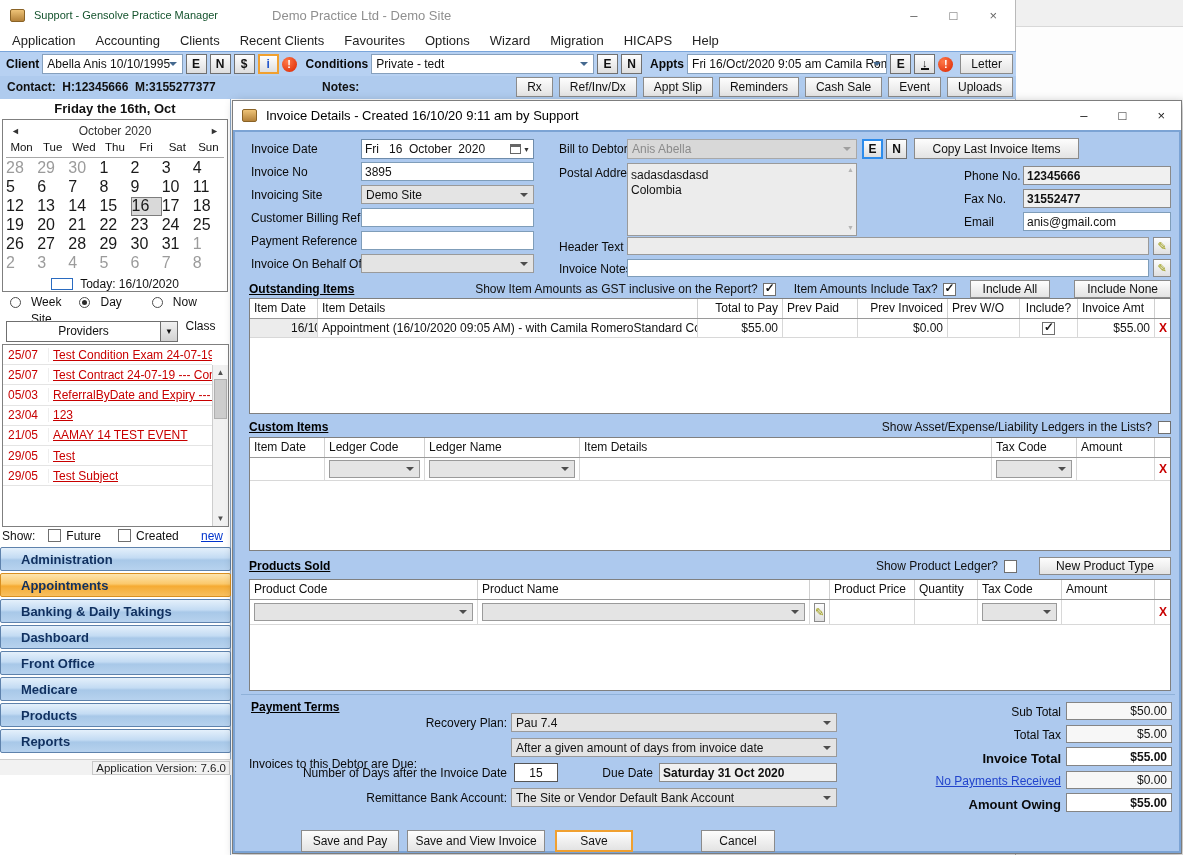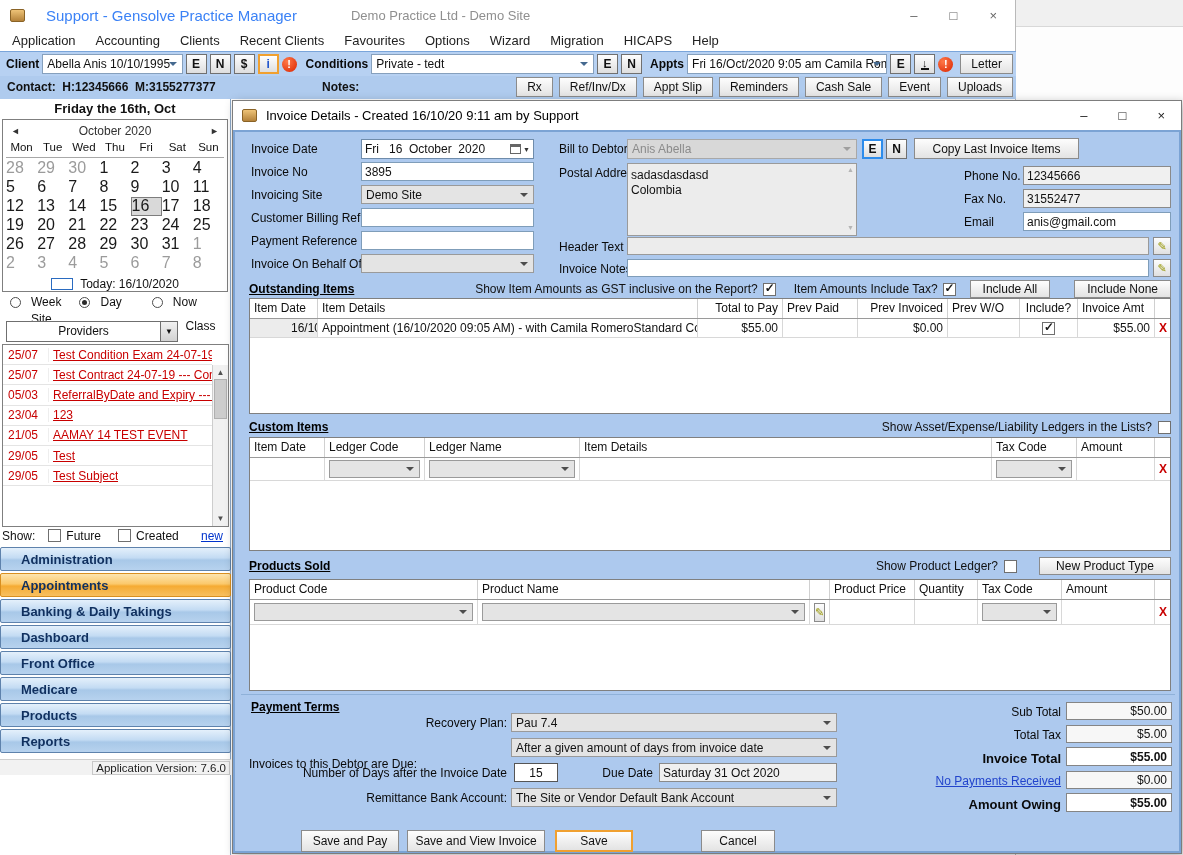--- a/index.html
+++ b/index.html
@@ -23,21 +23,21 @@
   .combo .arr { position:absolute; right:5px; top:50%; margin-top:-2px; width:0; height:0;
                 border-left:4px solid transparent; border-right:4px solid transparent;
                 border-top:4px solid #45698f; }
   .combo.gray { background:#e4e4e4; border-color:#9a9a9a; }
   .combo.gray .arr { border-top-color:#4d4d4d; }
   .combo.dis { background:#d8d8d8; color:#8b8b8b; border-color:#a8a8a8; }
   .combo.dis .arr { border-top-color:#9f9f9f; }
   .tbox { background:#fff; border:1px solid #7f9db9; padding:0 3px; display:flex;
           align-items:center; font-size:12px; white-space:nowrap; overflow:hidden; }
   .tbox.gray { background:#ececec; border-color:#9a9a9a; }
-  .tbox.lite { background:#f0f0f0; border-color:#8a8a8a; }
+  .tbox.lite { background:#f0f0f0; border-color:#8a8a8a;font-weight:bold; }
   .cb { width:13px; height:13px; background:#fff; border:1px solid #6f6f6f;
         display:inline-block; position:relative; flex:0 0 auto; }
   .cb.on::after { content:"✓"; position:absolute; left:1px; top:-3px; font-size:12px;
                   font-weight:bold; color:#1a1a1a; }
   .rad { width:11px; height:11px; border:1px solid #4c4c4c; border-radius:50%;
          background:#fff; display:inline-block; flex:0 0 auto; }
   .rad.on::after { content:""; display:block; width:5px; height:5px; margin:2px;
                    background:#2b2b2b; border-radius:50%; }
   .warn { width:15px; height:15px; border-radius:50%; flex:0 0 auto;
           background:radial-gradient(circle at 35% 30%, #ff7848, #da2400);
@@ -52,21 +52,21 @@
 
   
   .backdrop { left:1016px; top:0; width:167px; height:855px; background:#fdfdfd; }
   .backdrop-strip { left:0; top:0; width:167px; height:27px; background:#f0f0f0;
                     border-bottom:1px solid #d8d8d8; }
 
   
   .mw { left:0; top:0; width:1016px; height:855px; background:#fff;
         border-right:1px solid #b9b9b9; }
   .titlebar { height:30px; display:flex; align-items:center; background:#fff; padding-left:10px; }
-  .tb-title { color:#3b82f6; font-size:15px; margin-left:21px; white-space:nowrap; }
+  .tb-title { color:#14532d; font-size:11px; margin-left:9px; white-space:nowrap; }
   .tb-sub   { color:#8f8f8f; font-size:13px; margin-left:54px; white-space:nowrap; }
   .tb-ctrls { margin-left:auto; display:flex; gap:32px; padding-right:18px;
               color:#666; font-size:13px; }
   .tb-ctrls span { cursor:default; }
   .menubar { height:21px; display:flex; align-items:center; font-size:13px; color:#222; padding-left:2px; }
   .mitem { padding:0 10px; white-space:nowrap; }
 
   .client-bar { left:0; top:51px; width:1016px; height:25px; background:#b7d1f2;
                 border-top:1px solid #7aa5da; display:flex; align-items:center; gap:3px;
                 padding:0 3px; overflow:hidden; position:absolute; }

